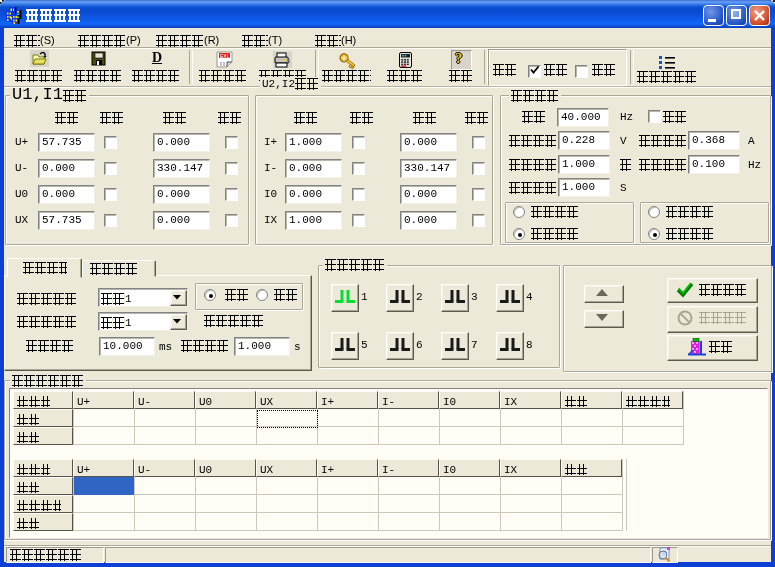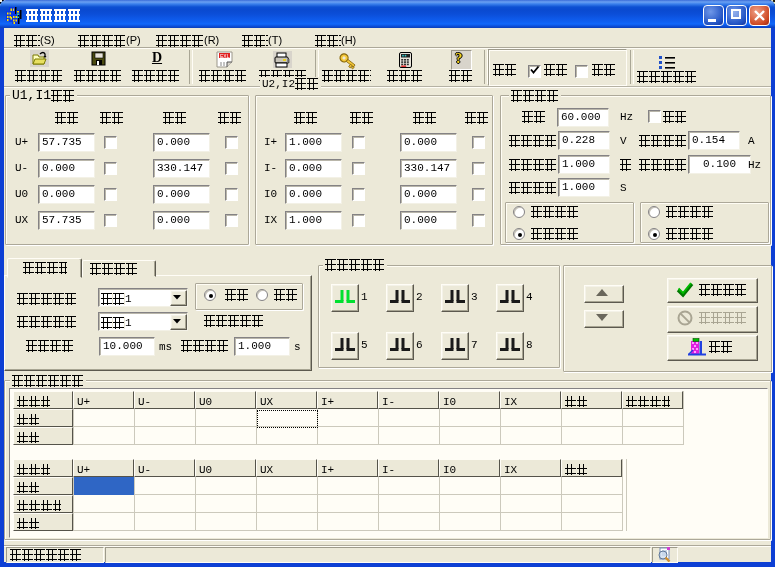--- a/index.html
+++ b/index.html
@@ -168,21 +168,21 @@
 <div class="a" style="left:488px;top:49px;width:137px;height:35px;border:1px solid #9d9a8b;border-right-color:#fffdf6;border-bottom-color:#fffdf6;box-shadow:inset 1px 1px 0 #fffdf6"></div>
 <div class="a c" style="left:493px;top:64px;width:24px"></div>
 <div class="a cb" style="left:528px;top:65px"></div>
 <svg class="a" style="left:529px;top:64px" width="12" height="12">
     <path d="M2 5.5 L4.5 8.5 L9.5 2.5" fill="none" stroke="#000" stroke-width="1.8"></path>
   </svg>
 <div class="a c" style="left:544px;top:64px;width:24px"></div>
 <div class="a cb" style="left:575px;top:65px"></div>
 <div class="a c" style="left:592px;top:64px;width:24px"></div>
 <div class="a gb" style="left:5px;top:95px;width:242px;height:148px"></div>
-<div class="a gl" style="left:10px;top:89px"><span class="mono" style="font-size:13px">U1,I1</span><span class="c" style="width:24px"></span></div>
+<div class="a gl" style="left:10px;top:89px"><span class="mono" style="font-size:17px">U1,I1</span><span class="c" style="width:24px"></span></div>
 <div class="a gb" style="left:255px;top:95px;width:236px;height:148px"></div>
 <div class="a gl" style="left:260px;top:77px"><span class="mono" style="font-size:11px">U2,I2</span><span class="c" style="width:24px"></span></div>
 <div class="a c" style="left:55px;top:112px;width:24px"></div>
 <div class="a c" style="left:100px;top:112px;width:24px"></div>
 <div class="a c" style="left:163px;top:112px;width:24px"></div>
 <div class="a c" style="left:218px;top:112px;width:24px"></div>
 <div class="a c" style="left:294px;top:112px;width:24px"></div>
 <div class="a c" style="left:350px;top:112px;width:24px"></div>
 <div class="a c" style="left:413px;top:112px;width:24px"></div>
 <div class="a c" style="left:465px;top:112px;width:24px"></div>
@@ -222,35 +222,35 @@
 <div class="a ed mono" style="left:400px;top:185px;width:52px;height:15px;padding:2px 0 0 3px">0.000</div>
 <div class="a cb" style="left:472px;top:188px"></div>
 <div class="a mono" style="left:264px;top:214px">IX</div>
 <div class="a ed mono" style="left:285px;top:211px;width:52px;height:15px;padding:2px 0 0 3px">1.000</div>
 <div class="a cb" style="left:352px;top:214px"></div>
 <div class="a ed mono" style="left:400px;top:211px;width:52px;height:15px;padding:2px 0 0 3px">0.000</div>
 <div class="a cb" style="left:472px;top:214px"></div>
 <div class="a gb" style="left:500px;top:95px;width:269px;height:148px"></div>
 <div class="a gl" style="left:509px;top:89px"><span class="c" style="width:48px"></span></div>
 <div class="a c" style="left:522px;top:111px;width:24px"></div>
-<div class="a ed mono" style="left:557px;top:108px;width:47px;height:15px;padding:2px 0 0 3px">60.000</div>
+<div class="a ed mono" style="left:557px;top:108px;width:47px;height:15px;padding:2px 0 0 3px">40.000</div>
 <div class="a mono" style="left:620px;top:111px">Hz</div>
 <div class="a cb" style="left:648px;top:110px"></div>
 <div class="a c" style="left:663px;top:111px;width:24px"></div>
 <div class="a c" style="left:509px;top:135px;width:48px"></div>
 <div class="a ed mono" style="left:558px;top:131px;width:47px;height:15px;padding:2px 0 0 3px">0.228</div>
 <div class="a mono" style="left:620px;top:135px">V</div>
 <div class="a c" style="left:639px;top:135px;width:48px"></div>
-<div class="a ed mono" style="left:688px;top:131px;width:47px;height:15px;padding:2px 0 0 3px">0.154</div>
+<div class="a ed mono" style="left:688px;top:131px;width:47px;height:15px;padding:2px 0 0 3px">0.368</div>
 <div class="a mono" style="left:748px;top:135px">A</div>
 <div class="a c" style="left:509px;top:159px;width:48px"></div>
 <div class="a ed mono" style="left:558px;top:155px;width:47px;height:15px;padding:2px 0 0 3px">1.000</div>
 <div class="a c" style="left:620px;top:159px;width:12px"></div>
 <div class="a c" style="left:639px;top:159px;width:48px"></div>
-<div class="a ed mono" style="left:688px;top:155px;width:47px;height:15px;padding:2px 0 0 14px">0.100</div>
+<div class="a ed mono" style="left:688px;top:155px;width:47px;height:15px;padding:2px 0 0 3px">0.100</div>
 <div class="a mono" style="left:748px;top:159px">Hz</div>
 <div class="a c" style="left:509px;top:182px;width:48px"></div>
 <div class="a ed mono" style="left:558px;top:178px;width:47px;height:15px;padding:2px 0 0 3px">1.000</div>
 <div class="a mono" style="left:620px;top:182px">S</div>
 <div class="a gb" style="left:505px;top:202px;width:127px;height:39px"></div>
 <div class="a gb" style="left:640px;top:202px;width:127px;height:39px"></div>
 <div class="a rb" style="left:513px;top:206px"></div>
 <div class="a c" style="left:531px;top:206px;width:48px"></div>
 <div class="a rb" style="left:513px;top:228px">
     <div class="a rdot"></div>

